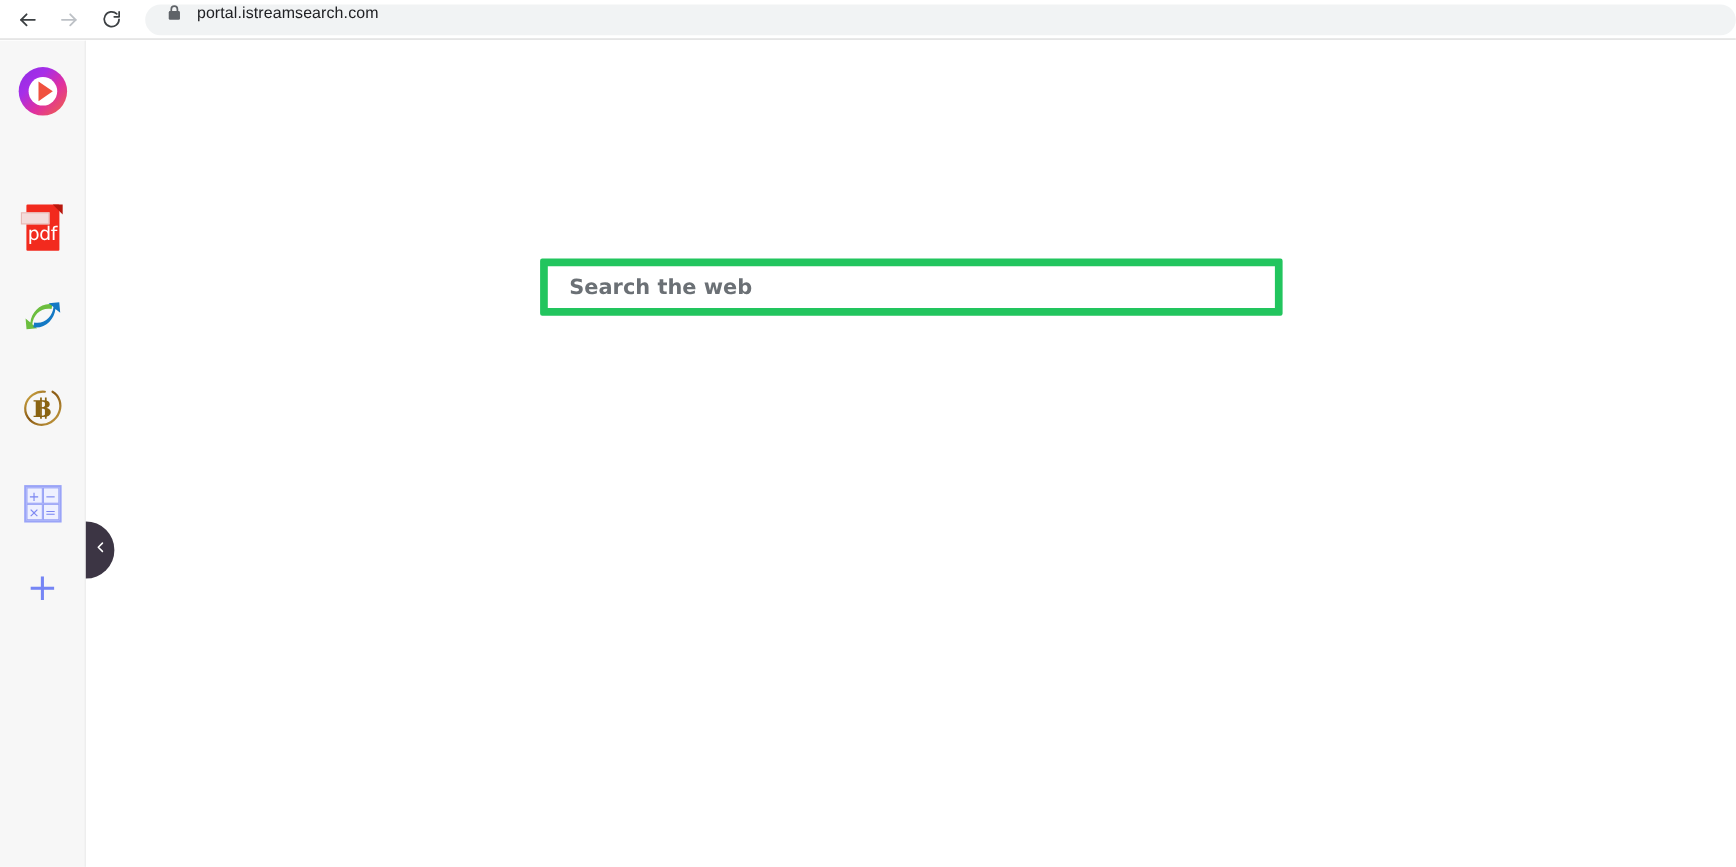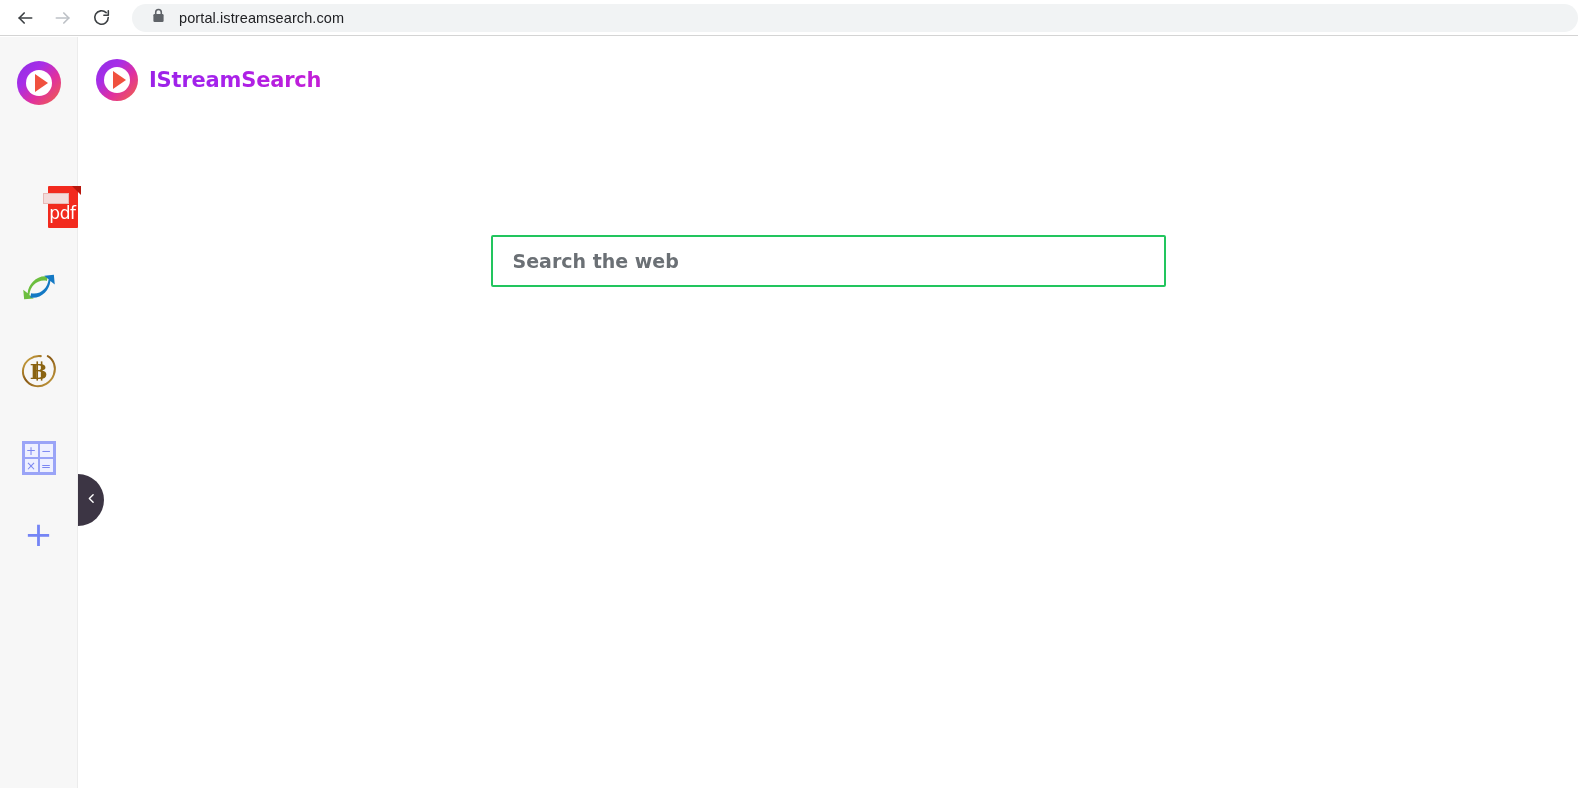--- a/index.html
+++ b/index.html
@@ -39,21 +39,20 @@
   .nav-btn svg { display: block; }
   #nav-back-button { margin-left: 8px; }
   #omnibox {
     margin-left: 14px;
     height: 28px;
     flex: 1;
     max-width: 1480px;
     background: #f1f3f4;
     border-radius: 14px;
     display: flex;
-    align-items: center;
     padding: 0 12px;
     box-sizing: border-box;
   }
   #lock-icon { margin-left: 8px; margin-right: 14px; display: block; }
   #omnibox-url {
     font-size: 14.5px;
     color: #202124;
     letter-spacing: 0.1px;
     white-space: nowrap;
     font-family: "Liberation Sans", sans-serif;
@@ -222,21 +221,21 @@
     left: 0;
     top: 198px;
     width: 1500px;
     display: flex;
     flex-direction: column;
     align-items: center;
   }
   #search-input {
     width: 675px;
     height: 52px;
-    border: 2px solid #22c55e;
+    border: 7px solid #22c55e;
     border-radius: 2px;
     box-sizing: border-box;
     padding: 0 20px;
     font-size: 19px;
     font-weight: bold;
     color: #b91c1c;
     font-family: "DejaVu Sans", sans-serif;
     outline: none;
     background: #ffffff;
   }
@@ -308,21 +307,21 @@
   <div id="sidebar">
 
     <div class="side-item" style="top:16px;">
       <span class="logo-mark" style="width:44px;height:44px;">
         <span class="ring"></span>
         <span class="disc" style="left:9px;top:9px;width:26px;height:26px;"></span>
         <span class="tri" style="left:18px;top:13px;border-left:13px solid #f0513f;border-top:9px solid transparent;border-bottom:9px solid transparent;"></span>
       </span>
     </div>
 
-    <div class="side-item" style="top:140px;padding-left:24px;">
+    <div class="side-item" style="top:140px;">
       <span class="pdf-icon" style="width:36px;height:42px;">
         <span class="pdf-body"></span>
         <span class="pdf-fold"></span>
         <span class="pdf-bar"></span>
         <span class="pdf-text">pdf</span>
       </span>
     </div>
 
     <div class="side-item" style="top:222px;">
       <span>
@@ -370,26 +369,18 @@
   <div id="sidebar-collapse-handle">
     <span>
       <svg width="13" height="13" viewBox="0 0 24 24" fill="none" stroke="#ffffff" stroke-width="2.6" stroke-linecap="round" stroke-linejoin="round">
         <polyline points="15,5 8,12 15,19"></polyline>
       </svg>
     </span>
   </div>
 
   <div id="main">
 
-    <div id="brand-header">
-      <span class="logo-mark" style="width:42px;height:42px;">
-        <span class="ring"></span>
-        <span class="disc" style="left:8px;top:8px;width:26px;height:26px;"></span>
-        <span class="tri" style="left:17px;top:12px;border-left:13px solid #f0513f;border-top:9px solid transparent;border-bottom:9px solid transparent;"></span>
-      </span>
-      <span id="brand-name">IStreamSearch</span>
-    </div>
 
     <div id="search-panel">
       <input id="search-input" type="text" placeholder="Search the web" style="">
     </div>
   </div>
 </div>
 
 </body></html>

